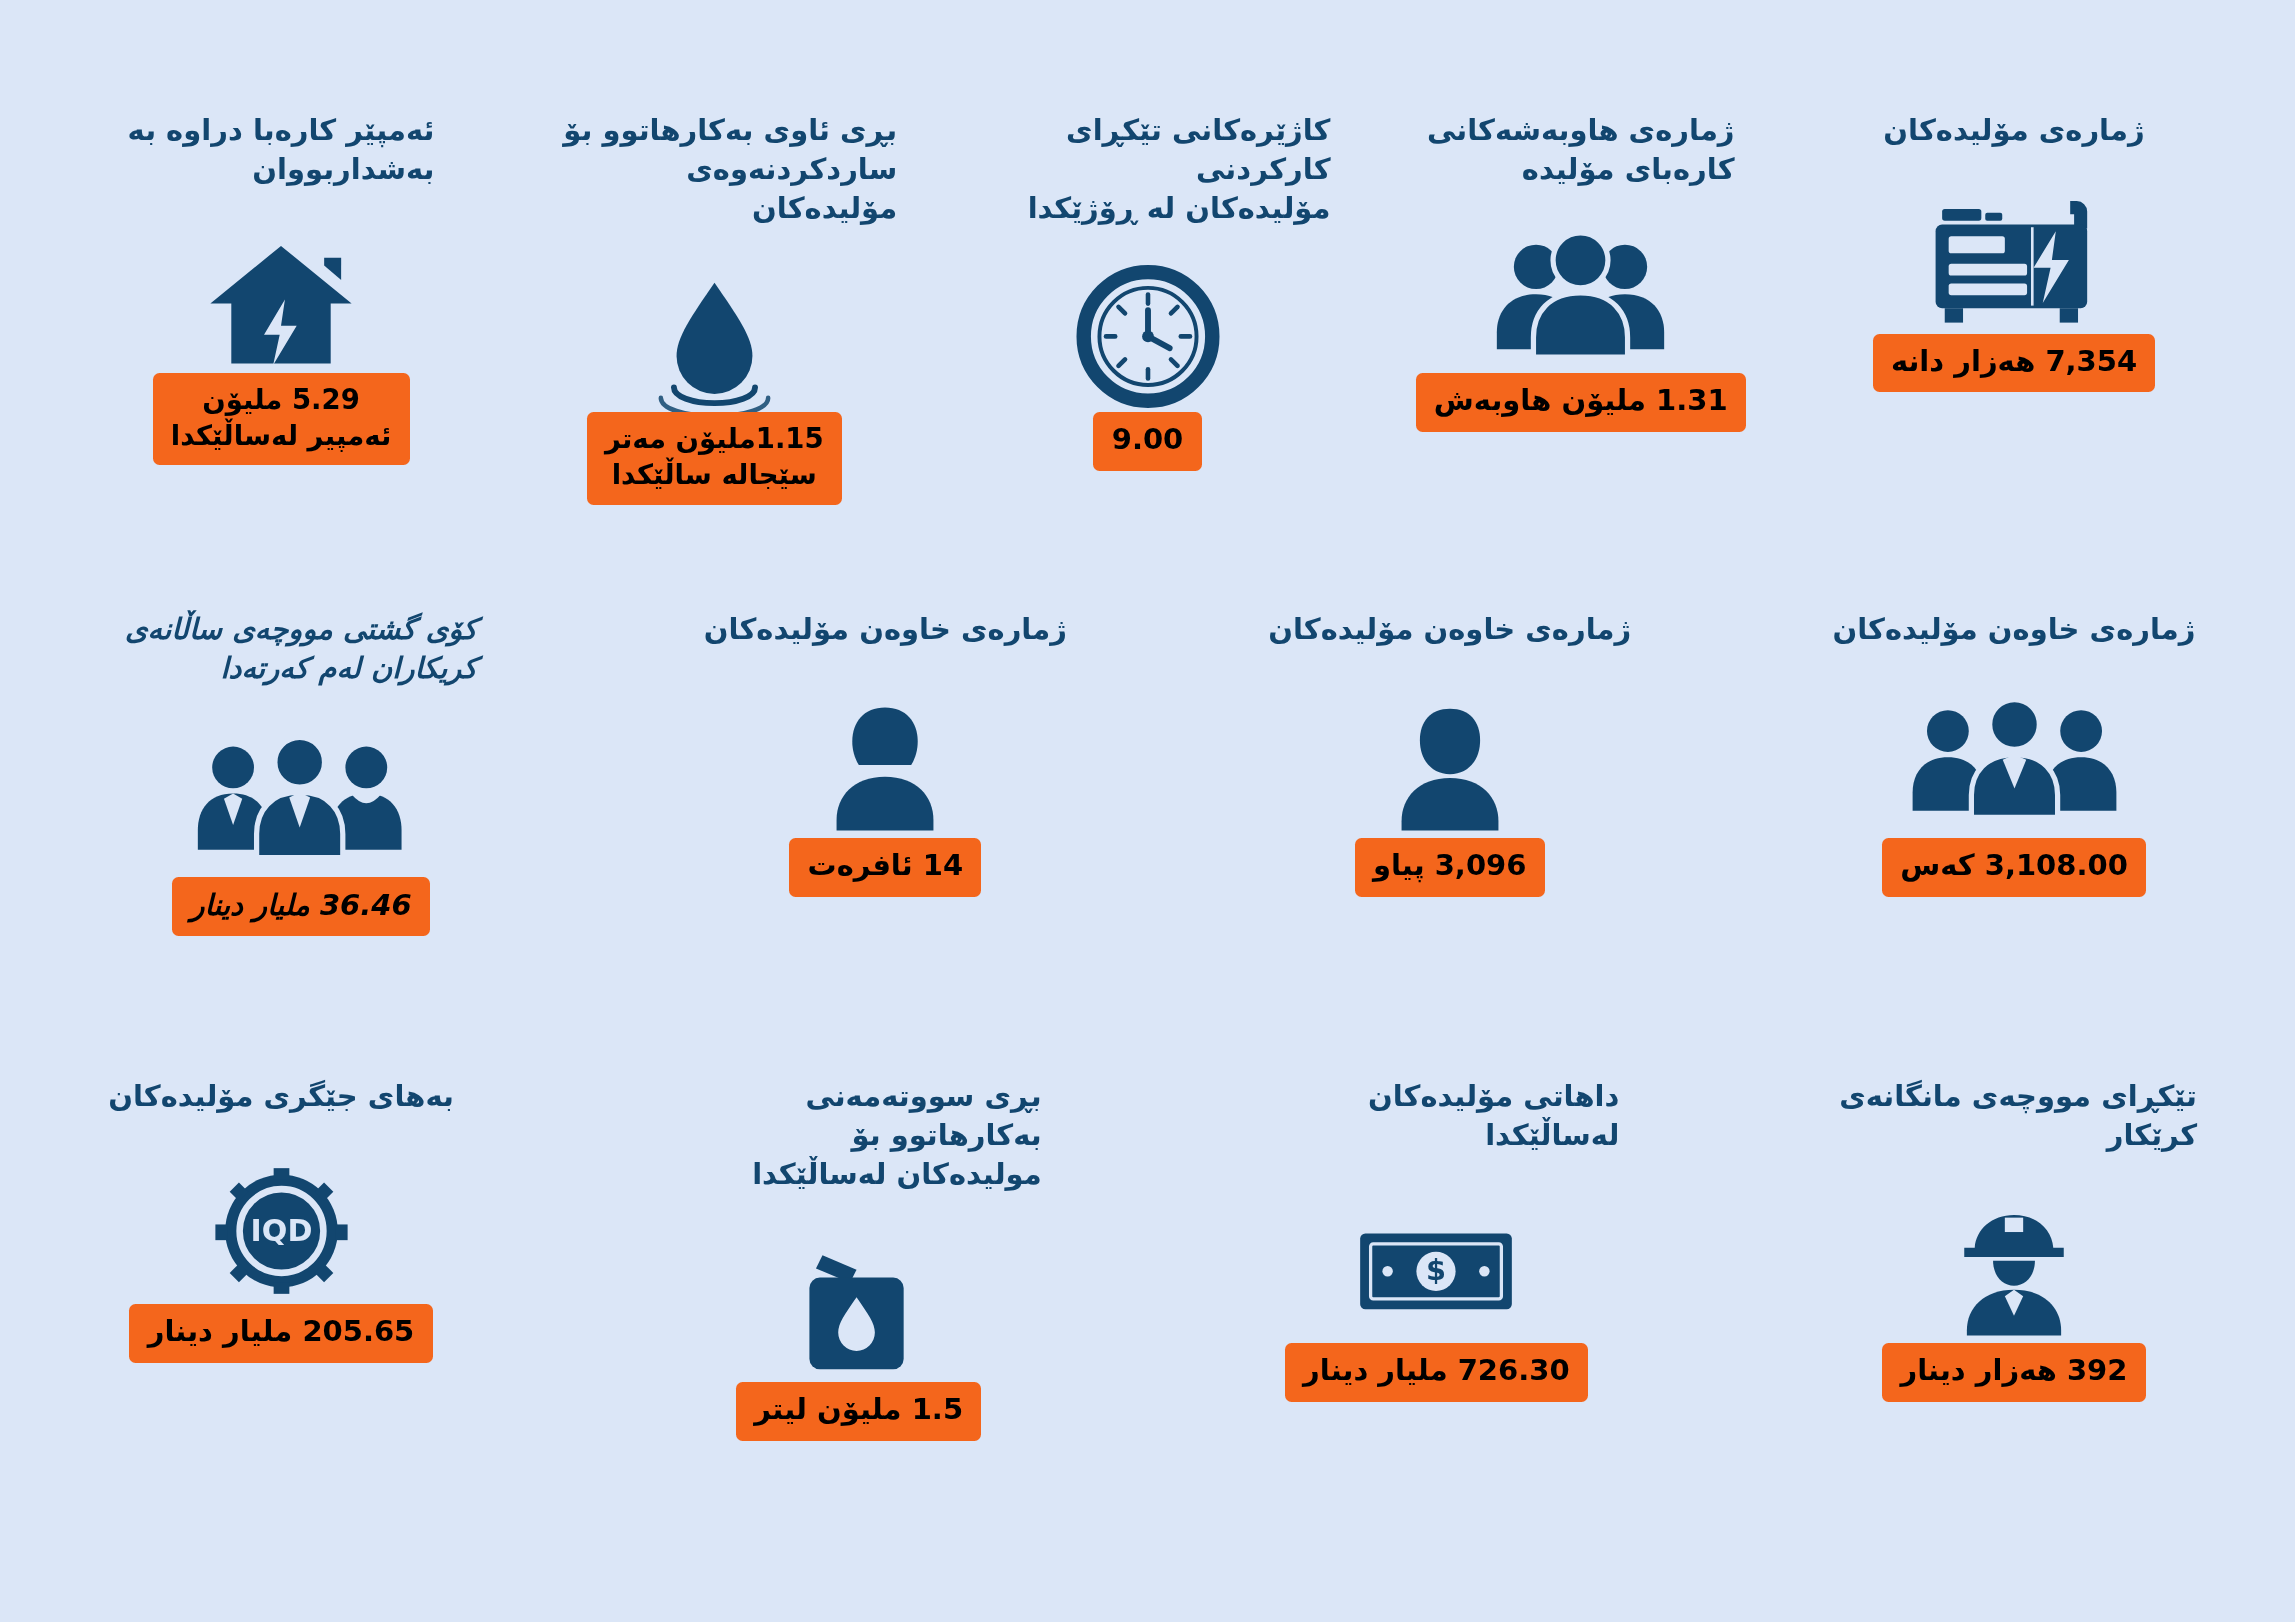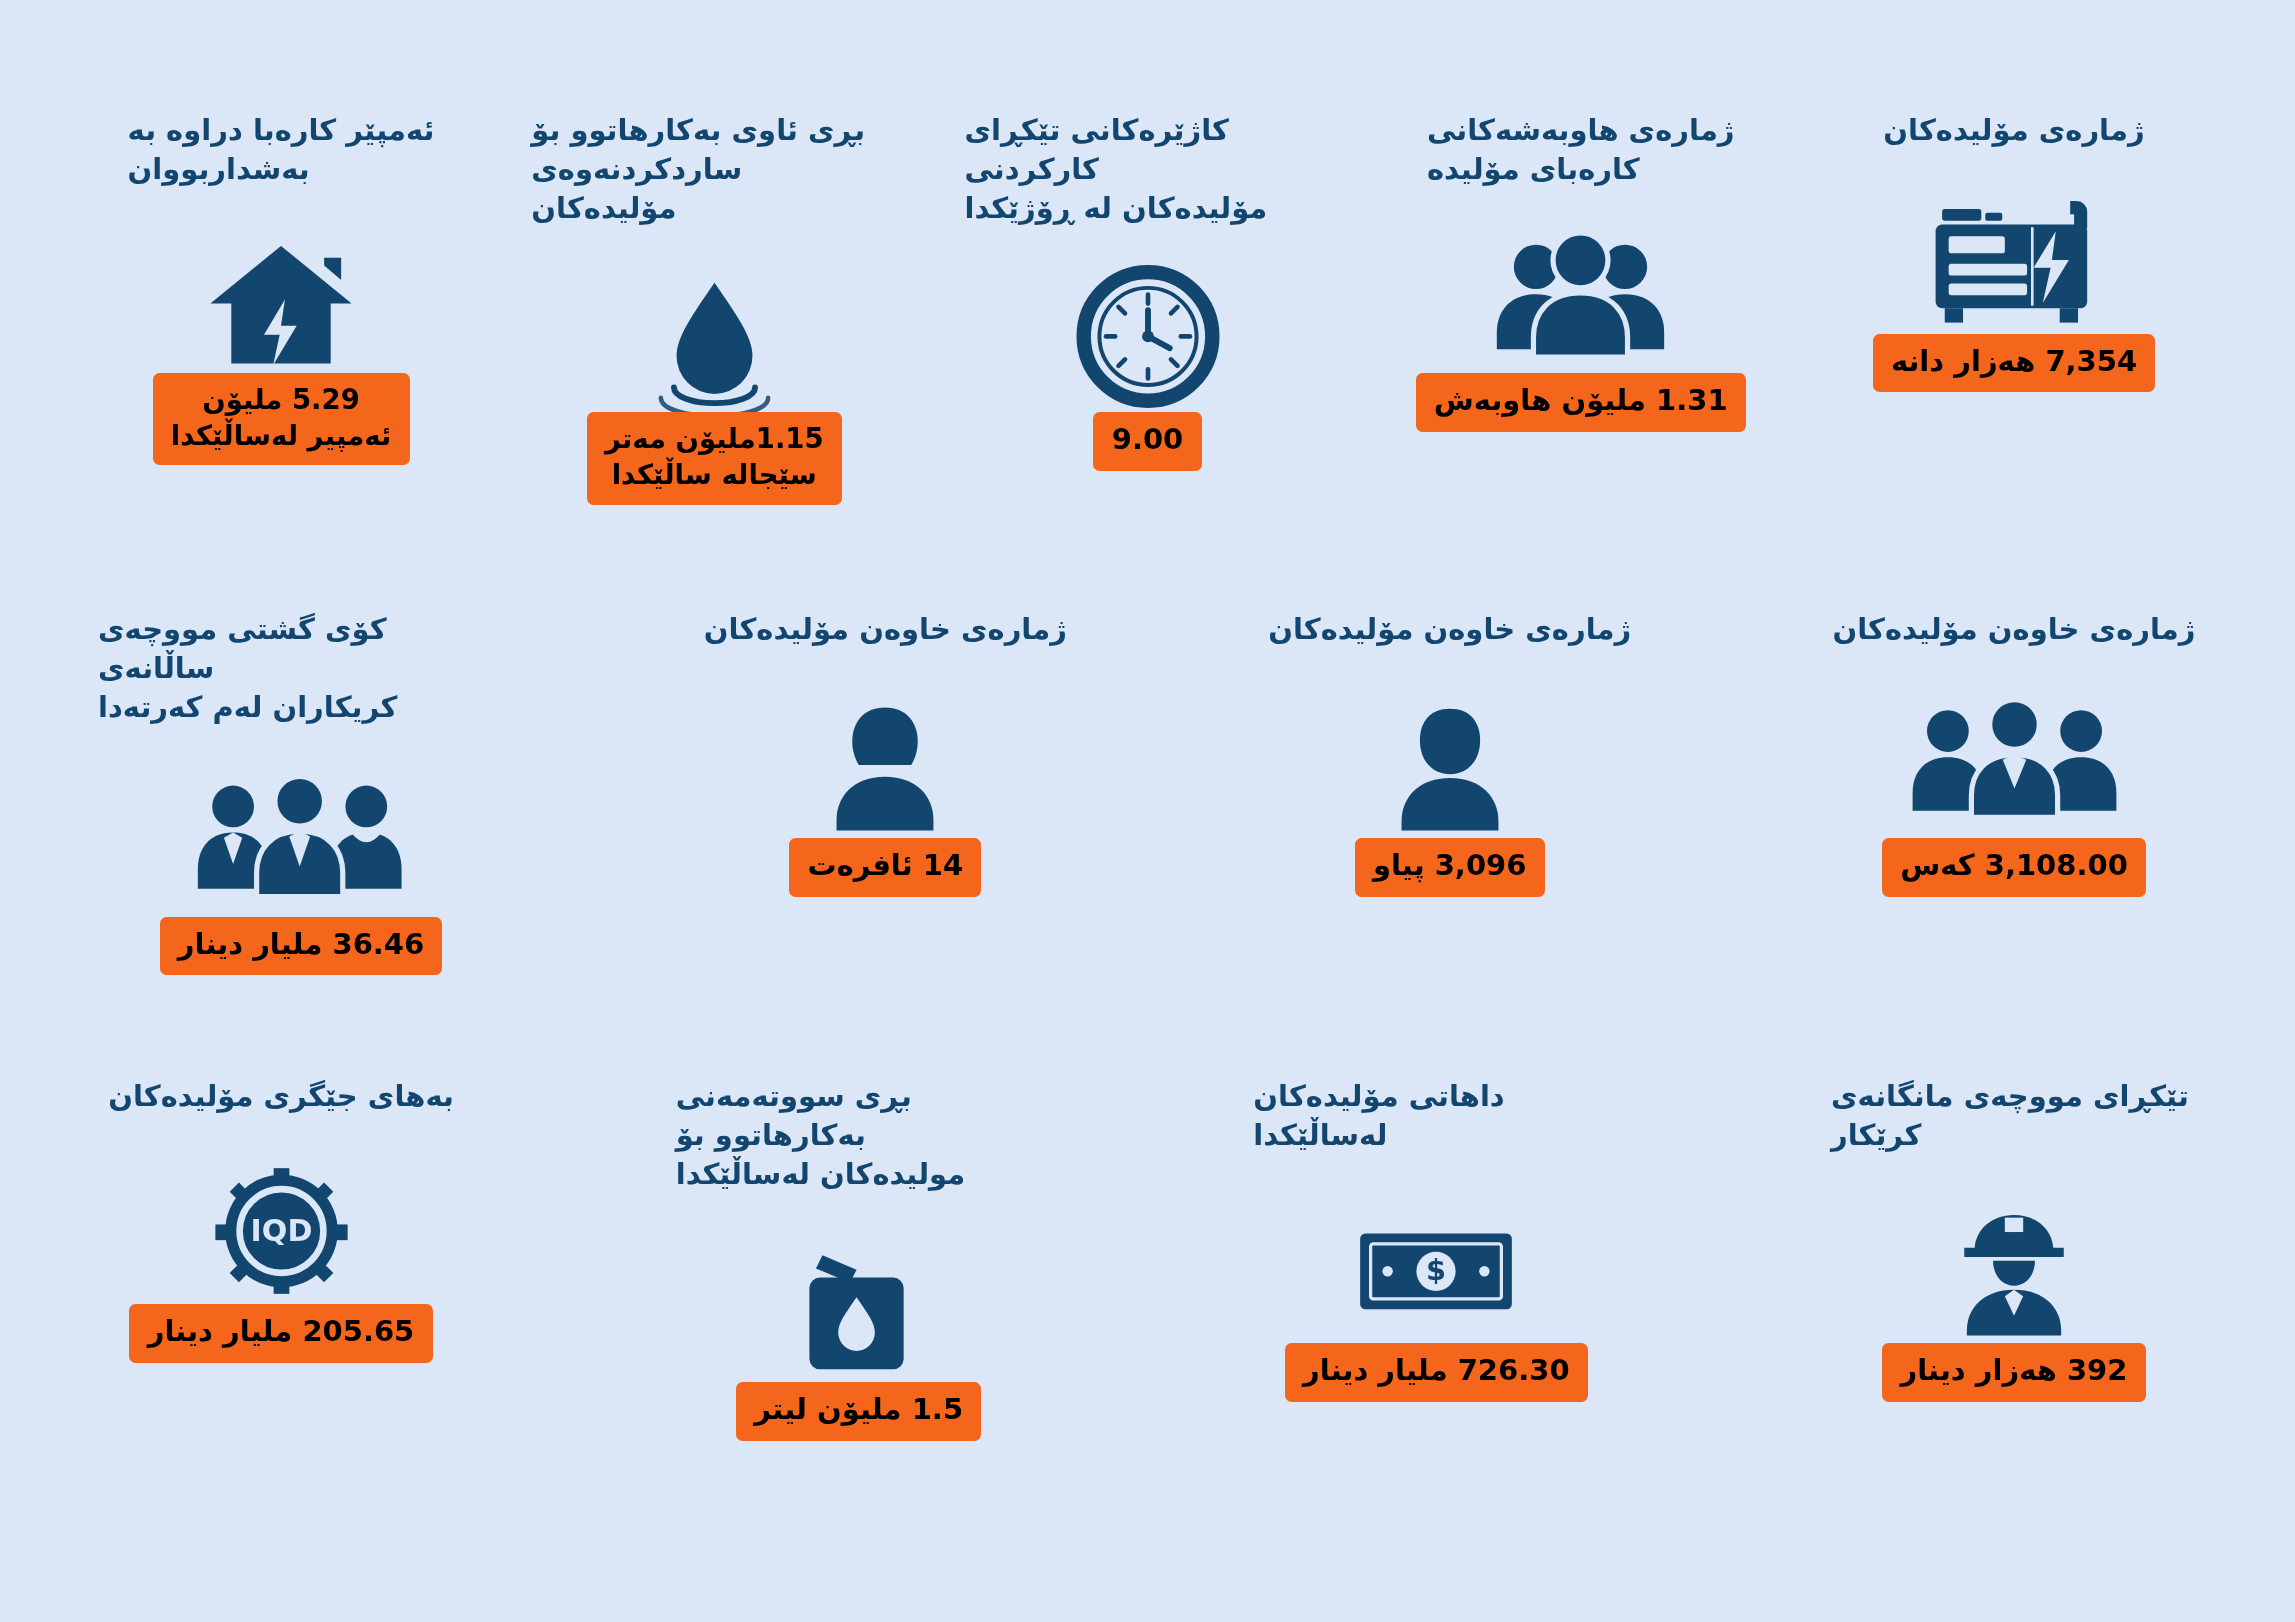--- a/index.html
+++ b/index.html
@@ -34,21 +34,21 @@
     display:flex;
     flex-direction:column;
     align-items:center;
     direction:rtl;
   }
   .card-title{
     color:#12466f;
     font-weight:bold;
     font-size:29px;
     line-height:1.35;
-    text-align:left;
+    text-align:right;
     direction:rtl;
     white-space:pre-line;
     letter-spacing:0px;
   }
   .icon-wrap{
     position:relative;
     display:flex;
     align-items:center;
     justify-content:center;
     height:177px;
@@ -75,21 +75,21 @@
   .badge.single{font-size:29px;}
 
   
   .row-1 .card-title{font-size:29px;}
   .row-2 .card-title{font-size:29px;}
   .row-3 .card-title{font-size:29px;}
   .row-2 .icon-wrap{height:170px;margin-top:31px;}
   .row-3 .icon-wrap{height:164px;margin-top:33px;}
   .row-2 .badge{margin-top:-11.8px;}
   .row-3 .badge{margin-top:-9.2px;}
-  .card.wide{width:406px;}
+  .card.wide{width:406px;font-style:italic;}
 </style>
 </head>
 <body>
 
 <div class="grid">
 
   <div class="row row-1">
 
     <div class="card">
       <div class="card-title">ژمارەی مۆلیدەکان</div>

